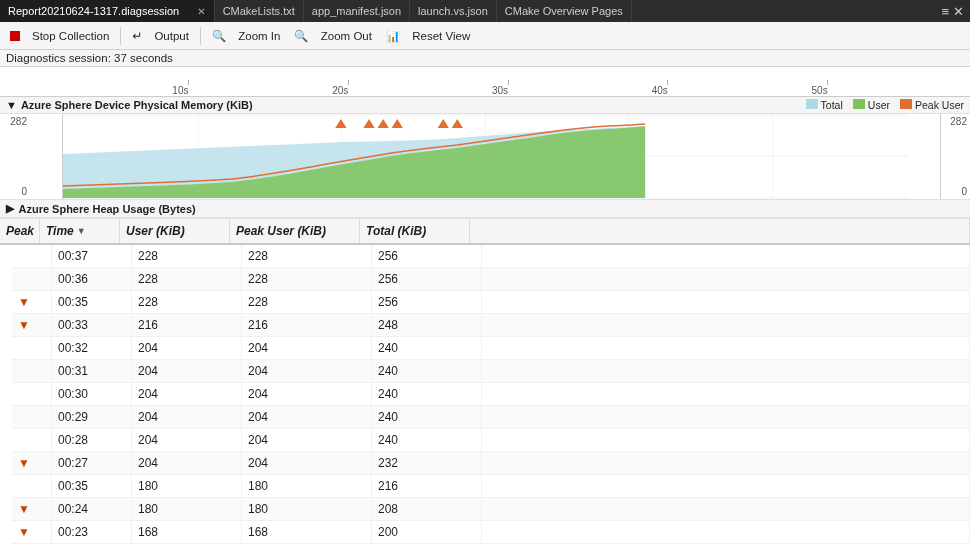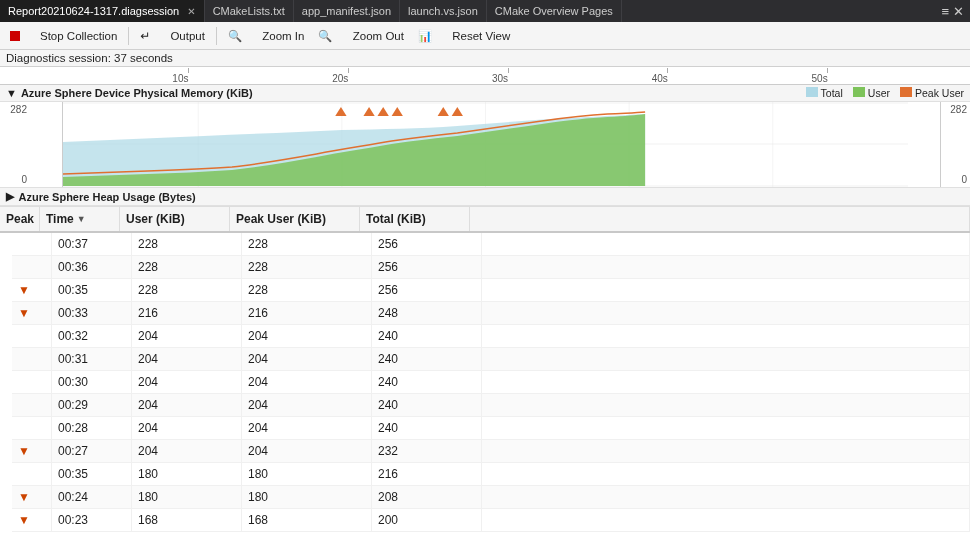--- a/index.html
+++ b/index.html
@@ -16,21 +16,21 @@
     .tab {
       display: flex;
       align-items: center;
       padding: 0 8px;
       height: 22px;
       font-size: 11px;
       color: #ccc;
       cursor: pointer;
       white-space: nowrap;
       border-right: 1px solid #3e3e42;
-      gap: 4px;
+      gap: 14px;
     }
     .tab.active {
       background: #1e1e1e;
       color: #fff;
     }
     .tab .close-btn {
       font-size: 10px;
       color: #aaa;
       cursor: pointer;
       margin-left: 4px;
@@ -51,21 +51,21 @@
       align-items: center;
       background: #f5f5f5;
       border-bottom: 1px solid #d0d0d0;
       height: 28px;
       padding: 0 4px;
       gap: 2px;
     }
     .toolbar-btn {
       display: flex;
       align-items: center;
-      gap: 20px;
+      gap: 12px;
       padding: 2px 6px;
       font-size: 11.5px;
       cursor: pointer;
       color: #1e1e1e;
       border: none;
       background: transparent;
     }
     .toolbar-separator { width: 1px; height: 18px; background: #ccc; margin: 0 3px; }
     .stop-icon { width: 10px; height: 10px; background: #cc0000; display: inline-block; }
     .output-icon { font-size: 12px; }
@@ -89,20 +89,21 @@
     .timeline-ruler {
       display: flex;
       border-bottom: 1px solid #ccc;
       padding-left: 10px;
       height: 18px;
       align-items: flex-end;
       font-size: 10px;
       color: #555;
       position: relative;
       background: #fff;
+      margin-top: 12px;
     }
     .ruler-mark {
       position: absolute;
       bottom: 0;
     }
     .ruler-tick {
       width: 1px;
       height: 5px;
       background: #aaa;
       margin: 0 auto;
@@ -184,20 +185,21 @@
       font-size: 12px;
       font-weight: 600;
     }
     .th {
       padding: 5px 6px;
       border-right: 1px solid #ddd;
       white-space: nowrap;
       display: flex;
       align-items: center;
       gap: 3px;
+      font-style: italic;
     }
     .table-body {
       overflow-y: auto;
       flex: 1;
     }
     .table-row {
       display: flex;
       border-bottom: 1px solid #f0f0f0;
       font-size: 12px;
       margin-left: 12px;

